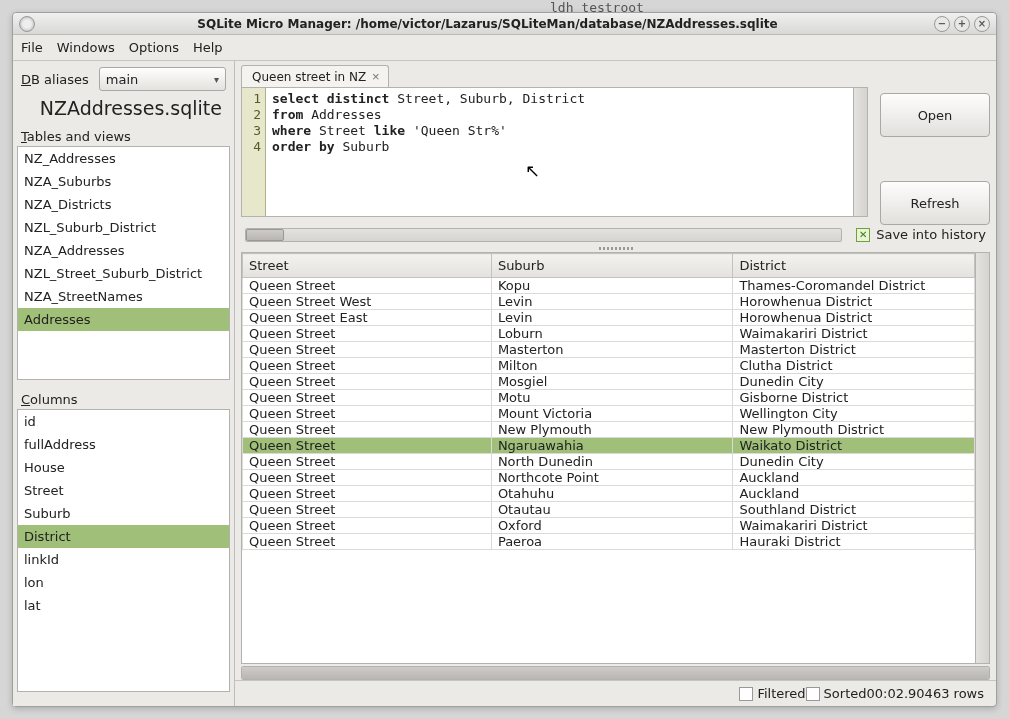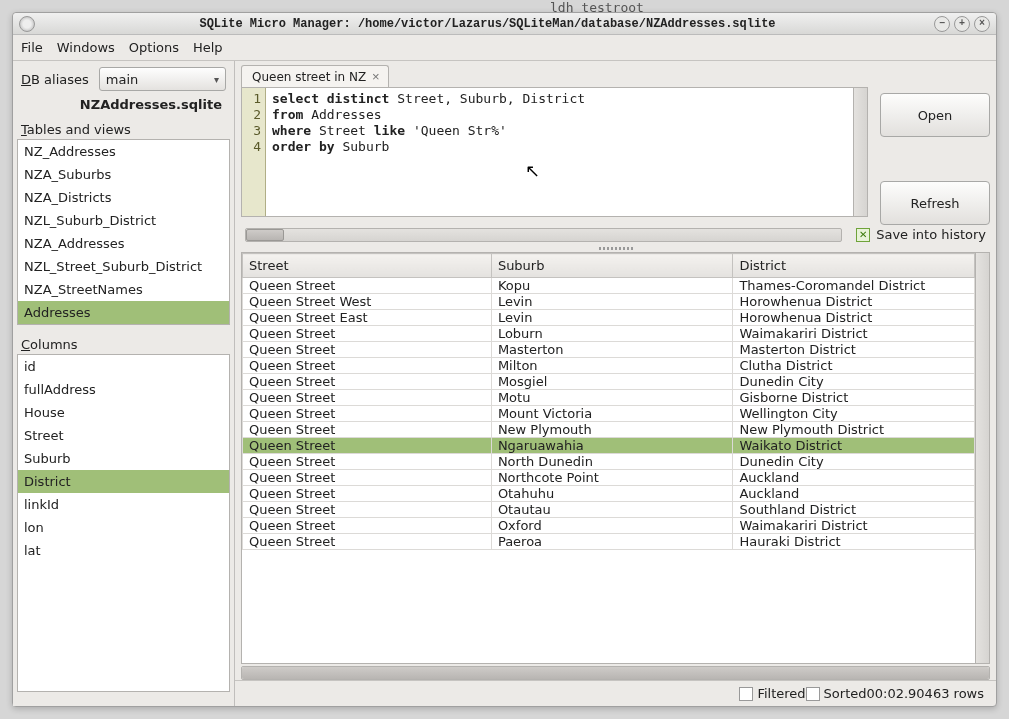--- a/index.html
+++ b/index.html
@@ -1,37 +1,37 @@
 <!DOCTYPE html>
 <html><head>
 <meta charset="utf-8">
 <style>
 * { box-sizing: border-box; margin: 0; padding: 0; }
 body { font-family: "DejaVu Sans", "Liberation Sans", Arial, sans-serif; font-size: 13px; color: #222; background: #d6d6d6; width: 1009px; height: 719px; overflow: hidden; position: relative; }
 .bg-text { position: absolute; top: 0; left: 550px; font-family: monospace; font-size: 13px; color: #555; }
 .window { position: absolute; top: 12px; left: 12px; right: 12px; bottom: 12px; background: #eceae7; border: 1px solid #a0a0a0; border-radius: 4px; display: flex; flex-direction: column; box-shadow: 0 2px 6px rgba(0,0,0,0.2); }
-.titlebar { height: 22px; background: linear-gradient(#f0f0f0,#d8d8d6); border-bottom: 1px solid #bbb; display: flex; align-items: center; font-weight: bold; font-size: 12px; position: relative; border-radius: 4px 4px 0 0; font-family: Liberation Mono, monospace; }
+.titlebar { height: 22px; background: linear-gradient(#f0f0f0,#d8d8d6); border-bottom: 1px solid #bbb; display: flex; align-items: center; font-weight: bold; font-size: 12px; position: relative; border-radius: 4px 4px 0 0; }
 .titlebar .app-icon { width: 16px; height: 16px; margin: 0 6px; background: radial-gradient(circle,#eee 40%,#ccc 70%); border-radius: 50%; border: 1px solid #999; }
 .titlebar .title { flex: 1; text-align: center; white-space: nowrap; overflow: hidden; text-overflow: ellipsis; }
 .titlebar .winbtns { display: flex; gap: 4px; margin-right: 6px; }
 .titlebar .wbtn { width: 16px; height: 16px; border-radius: 50%; background: #e8e8e6; border: 1px solid #999; display: flex; align-items: center; justify-content: center; font-size: 10px; color: #555; cursor: pointer; }
 .menubar { height: 26px; display: flex; align-items: center; padding: 0 8px; gap: 14px; border-bottom: 1px solid #c6c4c1; background: #eceae7; }
 .menubar span { cursor: pointer; }
 .content { flex: 1; display: flex; overflow: hidden; }
 .sidebar { width: 222px; background: #eceae7; border-right: 1px solid #c0bebc; display: flex; flex-direction: column; padding: 6px 0; }
 .db-row { display: flex; align-items: center; gap: 10px; padding: 0 8px 4px 8px; justify-content: space-between; }
 .db-row label { font-size: 13px; text-decoration: underline; text-decoration-color: transparent; }
 .db-row .ul { text-decoration: underline; }
 .combo { flex: 1; height: 24px; border: 1px solid #a8a8a6; background: linear-gradient(#fefefe,#e4e2df); border-radius: 3px; display: flex; align-items: center; padding: 0 6px; justify-content: space-between; cursor: pointer; }
 .combo .arrow { font-size: 10px; color: #555; }
-.dbfile { text-align: right; font-weight: bold; padding: 2px 12px 6px 0; font-size: 13px; }
+.dbfile { text-align: right; font-weight: normal; padding: 2px 12px 6px 0; font-size: 19px; }
 .section-label { padding: 4px 8px 2px 8px; font-size: 13px; }
 .section-label .ul { text-decoration: underline; }
 .listbox { margin: 0 4px 8px 4px; background: #fff; border: 1px solid #b4b2af; overflow-y: auto; position: relative; }
-.listbox.tables { height: 186px; }
+.listbox.tables { height: 234px; }
 .listbox.cols { flex: 1; }
 .listbox .item { padding: 4px 6px; cursor: pointer; white-space: nowrap; }
 .listbox .item.sel { background: #a0bf78; }
 .main { flex: 1; display: flex; flex-direction: column; overflow: hidden; }
 .tabstrip { height: 26px; display: flex; align-items: flex-end; padding: 4px 6px 0 6px; }
 .tab { background: #f5f3f0; border: 1px solid #b4b2af; border-bottom: none; border-radius: 3px 3px 0 0; padding: 3px 8px 3px 10px; display: flex; align-items: center; gap: 6px; font-size: 12px; cursor: pointer; }
 .tab .close { font-family: sans-serif; color: #777; font-size: 13px; cursor: pointer; }
 .editor-row { display: flex; padding: 0 6px; gap: 12px; }
 .editor-wrap { flex: 1; border: 1px solid #b4b2af; background: #fff; height: 130px; display: flex; position: relative; }
 .gutter { width: 24px; background: #e7e7cc; border-right: 1px solid #b0ae86; font-family: monospace; font-size: 13px; text-align: right; padding: 3px 4px 0 0; color: #5a5a2a; line-height: 16px; }

